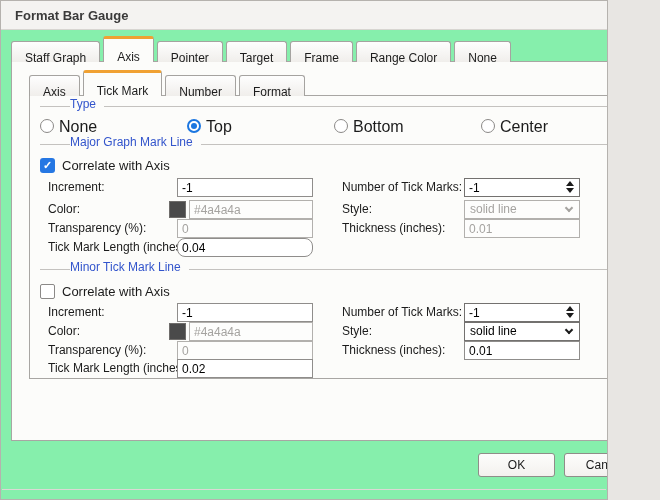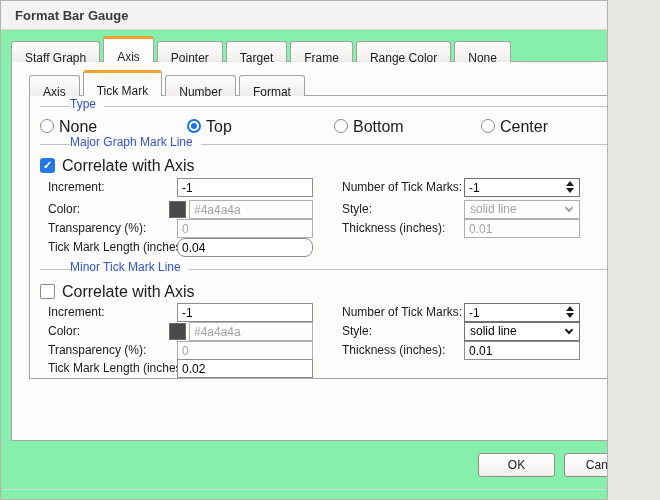--- a/index.html
+++ b/index.html
@@ -30,21 +30,21 @@
   .row { position:absolute; left:0; width:100%; height:19px; }
   .flabel { position:absolute; top:0; line-height:19px; font-size:12px; color:#1b1b1b; white-space:nowrap; }
 
   .tin { position:absolute; top:0; height:19px; border:1px solid #8f8d8b; background:#fff; font-family:"Liberation Sans",sans-serif; font-size:12px; color:#000; padding:0 4px; z-index:2; }
   .tin.disabled { color:#a5a3a0; border-color:#b2b0ad; background:#fdfdfc; }
 
   
   .cb { position:absolute; left:10px; top:2px; width:15px; height:15px; }
   .cb.checked { background:#2577e3; border-radius:3px; color:#fff; font-size:11px; line-height:15px; text-align:center; font-weight:bold; }
   .cb.unchecked { background:#fff; border:1px solid #8b8987; border-radius:2px; }
-  .cb-label { position:absolute; left:32px; top:0; line-height:19px; font-size:16px; color:#1b1b1b; }
+  .cb-label { position:absolute; left:32px; top:0; line-height:19px; font-size:13px; color:#1b1b1b; }
 
   
   .radio { position:absolute; left:0; top:2px; width:14px; height:14px; border-radius:50%; }
   .radio.off { border:1px solid #8b8987; background:#fff; }
   .radio.on  { border:2px solid #1b76e0; background:#fff; }
   .radio.on::after { content:""; position:absolute; left:2px; top:2px; width:6px; height:6px; border-radius:50%; background:#1b76e0; }
   .radio-opt { position:absolute; top:0; height:19px; }
   .radio-label { position:absolute; left:19px; top:0; line-height:19px; font-size:16px; color:#1b1b1b; }
 
   

